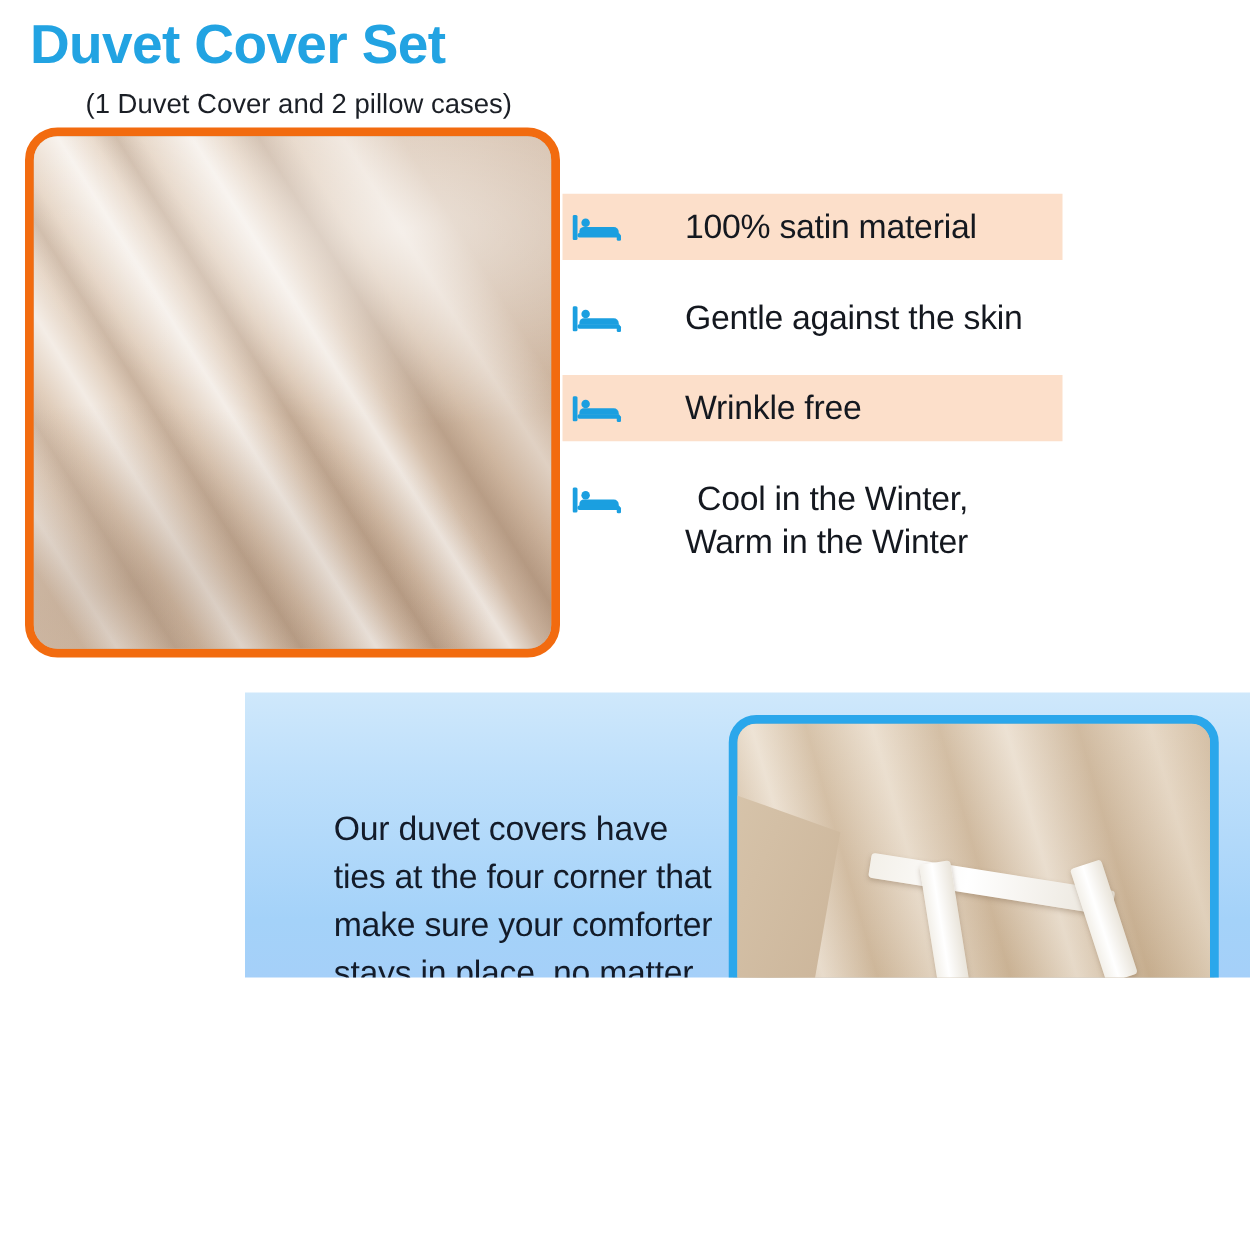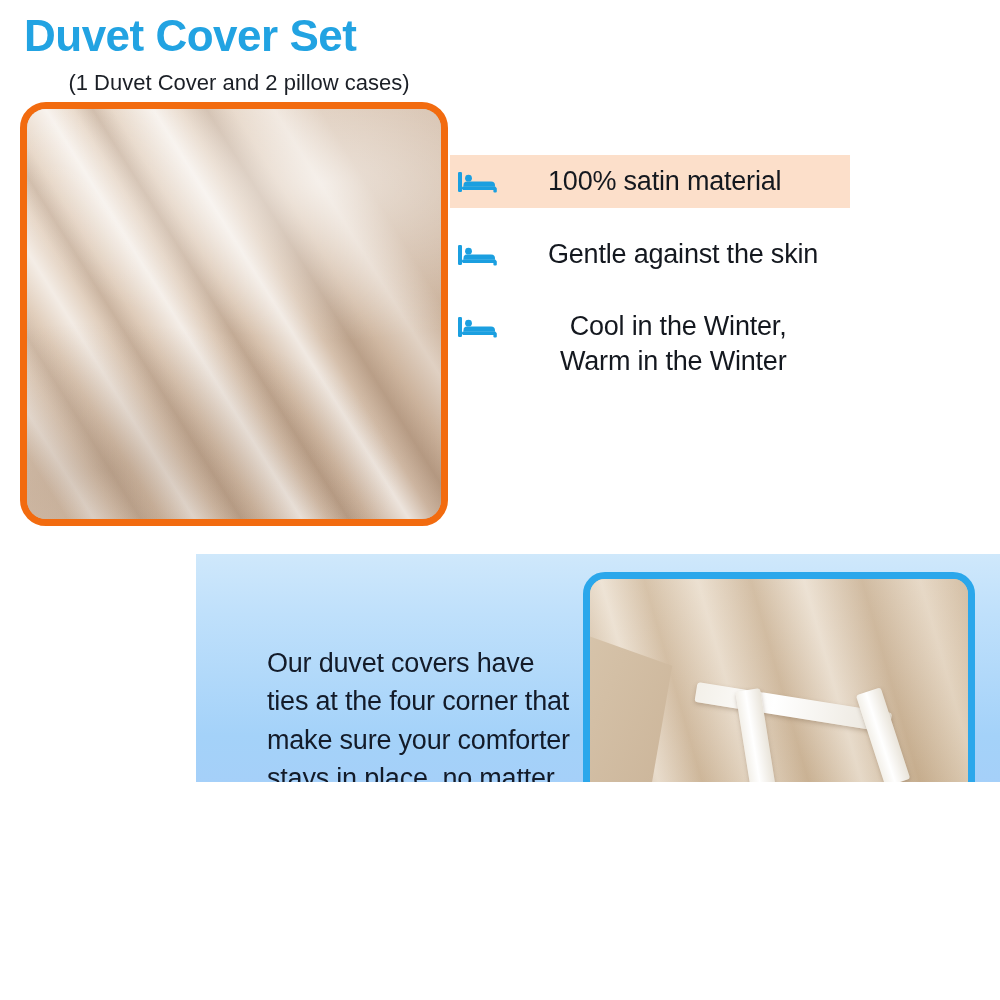--- a/index.html
+++ b/index.html
@@ -125,21 +125,21 @@
     margin-right: 14px;
     margin-top: 5px;
   }
   .bed-icon svg { display: block; width: 40px; height: 26px; }
   .feature-text {
     font-size: 27px;
     line-height: 1.28;
     color: #14181f;
     letter-spacing: -0.2px;
   }
-  .feature-text .l2 { display: block; margin-left: 12px; }
+  .feature-text .l2 { display: block; }
 
   
   #bottom-panel {
     position: absolute;
     left: 196px;
     top: 554px;
     width: 804px;
     height: 432px;
     background: linear-gradient(180deg,
       #cfe8fb 0%,
@@ -283,20 +283,34 @@
           <path d="M14 12.6 H33 a4 4 0 0 1 4 4 v1.2 H5.5 v-1.6 a3.6 3.6 0 0 1 3.6 -3.6 z" fill="#1b9fe0"></path>
           <rect x="4" y="17.4" width="34" height="3.6" rx="1.4" fill="#1b9fe0"></rect>
           <rect x="35.4" y="18.6" width="3.4" height="5" rx="1.1" fill="#1b9fe0"></rect>
         </svg>
       </span>
       <span class="feature-text">
         <span>Gentle against the skin</span>
       </span>
     </div>
 
+    <div class="feature-row banded">
+      <span class="bed-icon">
+        <svg viewBox="0 0 40 26" xmlns="http://www.w3.org/2000/svg">
+          <rect x="0" y="3" width="4" height="20" rx="1.2" fill="#1b9fe0"></rect>
+          <circle cx="10.5" cy="9.2" r="3.4" fill="#1b9fe0"></circle>
+          <path d="M14 12.6 H33 a4 4 0 0 1 4 4 v1.2 H5.5 v-1.6 a3.6 3.6 0 0 1 3.6 -3.6 z" fill="#1b9fe0"></path>
+          <rect x="4" y="17.4" width="34" height="3.6" rx="1.4" fill="#1b9fe0"></rect>
+          <rect x="35.4" y="18.6" width="3.4" height="5" rx="1.1" fill="#1b9fe0"></rect>
+        </svg>
+      </span>
+      <span class="feature-text">
+        <span>Wrinkle free</span>
+      </span>
+    </div>
 
     <div class="feature-row">
       <span class="bed-icon">
         <svg viewBox="0 0 40 26" xmlns="http://www.w3.org/2000/svg">
           <rect x="0" y="3" width="4" height="20" rx="1.2" fill="#1b9fe0"></rect>
           <circle cx="10.5" cy="9.2" r="3.4" fill="#1b9fe0"></circle>
           <path d="M14 12.6 H33 a4 4 0 0 1 4 4 v1.2 H5.5 v-1.6 a3.6 3.6 0 0 1 3.6 -3.6 z" fill="#1b9fe0"></path>
           <rect x="4" y="17.4" width="34" height="3.6" rx="1.4" fill="#1b9fe0"></rect>
           <rect x="35.4" y="18.6" width="3.4" height="5" rx="1.1" fill="#1b9fe0"></rect>
         </svg>

